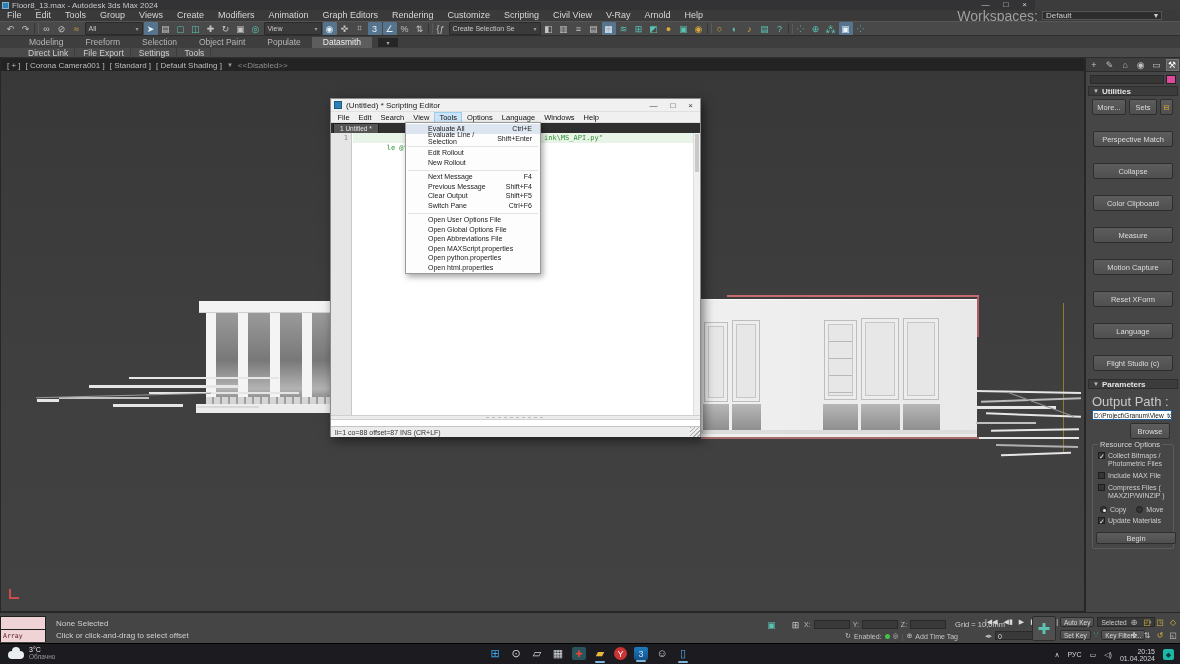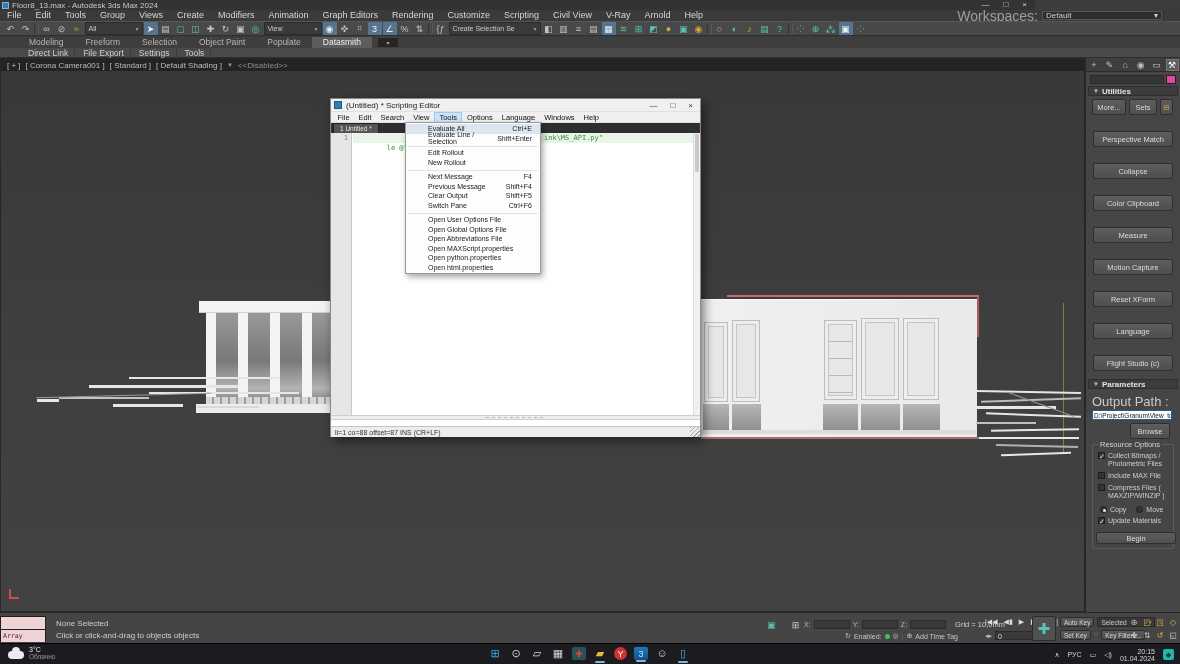--- a/index.html
+++ b/index.html
@@ -577,21 +577,21 @@
       </div>
     </div>
   </div>
 
   <div class="statusarea">
     <div class="listener">
       <div class="cell c1"></div>
       <div class="cell c2">Array modifi</div>
     </div>
     <span class="sel-line">None Selected</span>
-    <span class="prompt-line">Click or click-and-drag to objects objects</span>
+    <span class="prompt-line">Click or click-and-drag to select offset</span>
 
     <span class="st-ico" style="left:765px;top:5px;color:#59c2b2;">▣</span>
     <div class="coordrow">
       <span class="st-ico" style="position:static;width:11px;">⊞</span>
       <span>X:</span>
         <span class="coordbox"></span>
       <span>Y:</span>
         <span class="coordbox"></span>
       <span>Z:</span>
         <span class="coordbox"></span>

